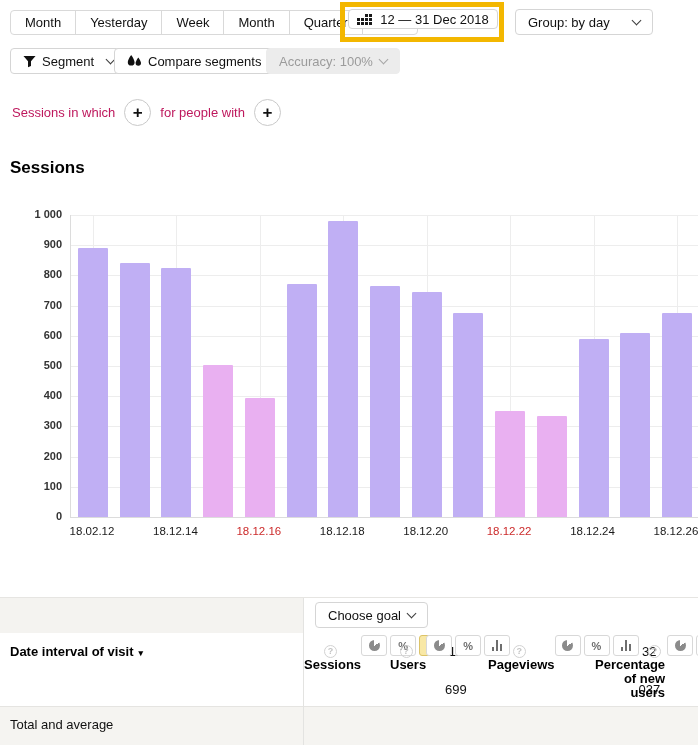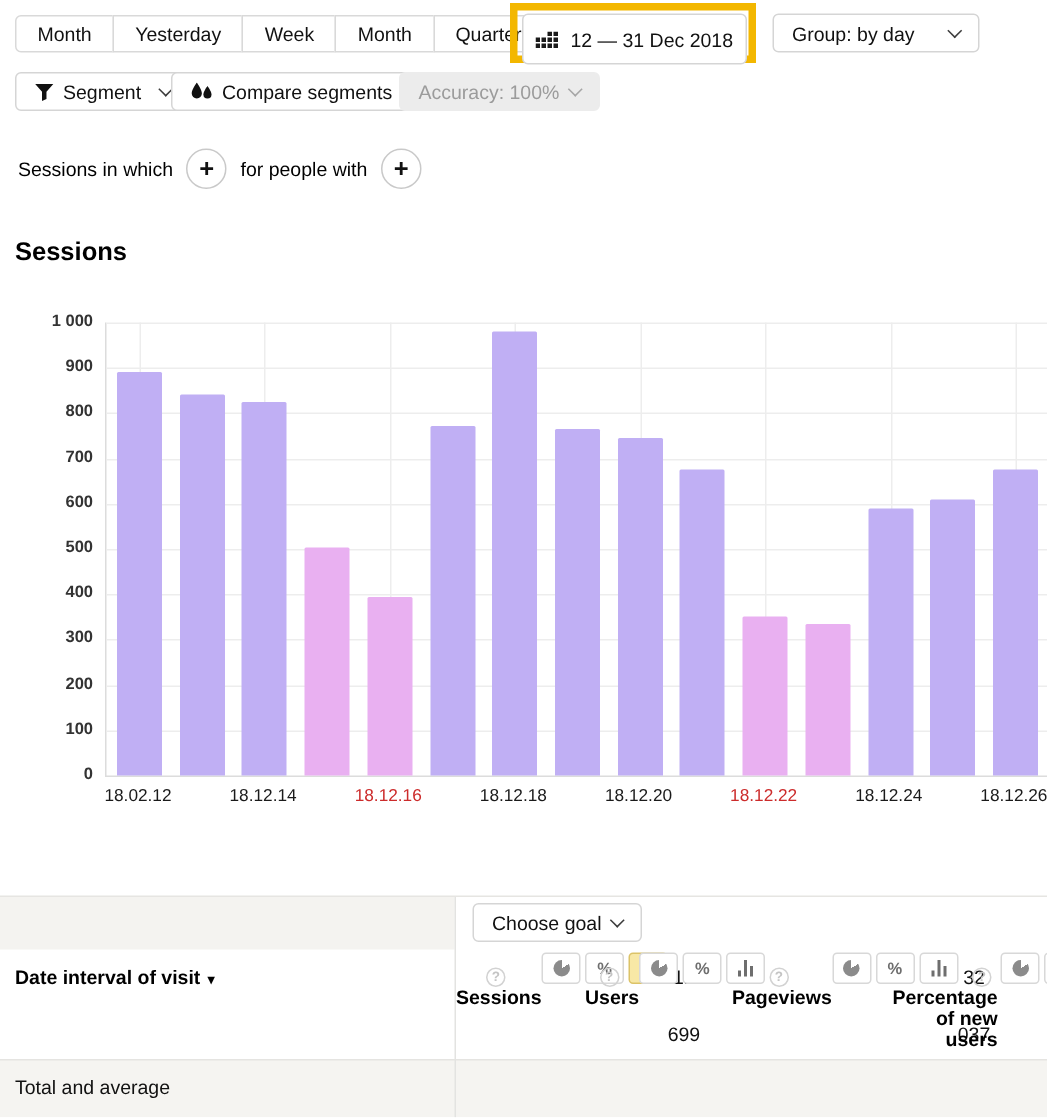--- a/index.html
+++ b/index.html
@@ -14,30 +14,30 @@
   .chev.gray{border-color:#a6a6a6;}
   
   .periods{position:absolute;left:10px;top:10px;display:flex;}
   .seg-btn{box-sizing:border-box;height:25px;padding:0 14px;background:#fff;margin-left:-1px;
            border:1px solid #d9d9d9;font-family:inherit;font-size:13px;color:#111;cursor:pointer;}
   .seg-btn:first-child{border-radius:4px 0 0 4px;margin-left:0;}
   .seg-btn:last-child{border-radius:0 4px 4px 0;}
   
   .hl{position:absolute;left:340px;top:2px;width:164px;height:40px;box-sizing:border-box;
       border:5px solid #f3b700;}
-  .date-btn{position:absolute;left:348px;top:9px;width:150px;height:34px;gap:8px;}
+  .date-btn{position:absolute;left:348px;top:9px;width:150px;height:20px;gap:8px;}
   .cal{display:inline-flex;margin-top:1px;}
   .group-btn{position:absolute;left:515px;top:9px;gap:16px;}
   
   .seg-filter{position:absolute;left:10px;top:48px;gap:6px;}
   .cmp-filter{position:absolute;left:114px;top:48px;gap:6px;}
   .acc-filter{position:absolute;left:266px;top:48px;background:#ececec;border-color:#ececec;color:#9b9b9b;}
   
   .builder{position:absolute;left:12px;top:98px;height:28px;display:flex;align-items:center;gap:9px;}
-  .gray-label{font-size:13px;color:#000000;}
+  .gray-label{font-size:13px;color:#be185d;}
   .plus-btn{box-sizing:border-box;width:27px;height:27px;border:1px solid #c9c9c9;border-radius:50%;
             background:#fff;display:flex;align-items:center;justify-content:center;cursor:pointer;
             font-family:inherit;font-size:17px;font-weight:700;color:#111;padding:0;line-height:1;}
   
   .chart-title{position:absolute;left:10px;top:158px;margin:0;font-size:17px;font-weight:700;color:#000;}
   #chart-area{position:absolute;left:0;top:200px;width:698px;height:350px;}
   #plot{position:absolute;left:70px;top:15px;width:628px;height:302px;box-sizing:content-box;
         border-left:1px solid #dcdcdc;border-bottom:1px solid #dcdcdc;}
   .gridline-h{position:absolute;left:0;width:100%;height:1px;background:#ededed;}
   .gridline-v{position:absolute;top:0;width:1px;height:100%;background:#ededed;}

